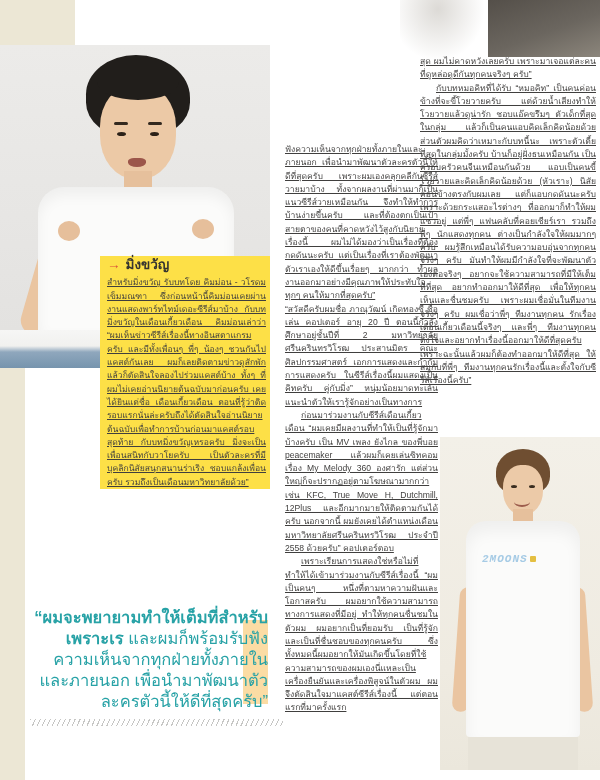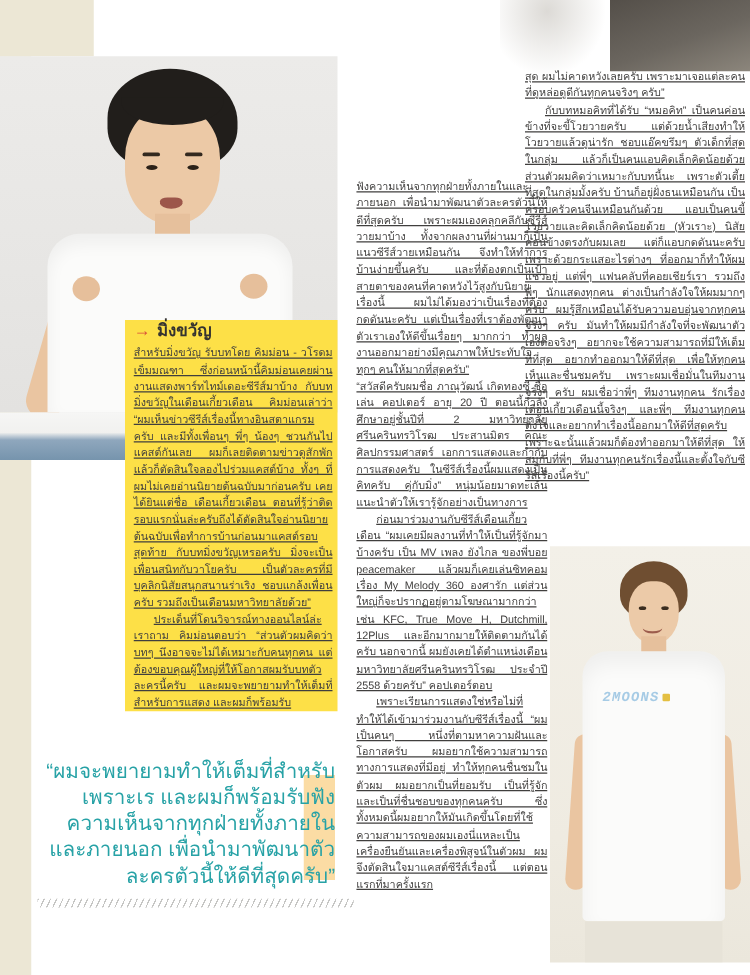--- a/index.html
+++ b/index.html
@@ -73,21 +73,21 @@
   .right-col{ left:420px; top:55px;  width:176px; height:380px; overflow:hidden; }
 
   .sec-head { font-size:13.5px; font-weight:bold; color:#353330; margin:0 0 5px 0; text-align:left; }
   .sec-head .arrow { color:#d9503a; font-weight:bold; margin-right:5px; }
   .mid-col .sec-head { margin:10px 0 6px 0; }
 
   
   .quote-hl { position:absolute; left:243px; top:620px; width:25px; height:84px; background:#fbdca4; }
   .quote { position:absolute; left:30px; top:607px; width:238px; text-align:right;
     color:#27a2a6; font-size:16.5px; line-height:21px; font-weight:400; }
-  .quote b { font-weight:normal; }
+  .quote b { font-weight:bold; }
 
   
   .squiggle { position:absolute; left:30px; top:719px; width:253px; height:7px;
     background:repeating-linear-gradient(115deg,#c6c6c4 0,#c6c6c4 1px,transparent 1px,transparent 4.5px); }
   .footer { position:absolute; left:30px; top:782px; font-size:8px; color:#6b6b6b;margin-left:36px; }
   .footer .pagenum { display:inline-block; width:26px; color:#555; }
   .footer .brand { font-weight:bold; color:#161616; font-size:9px; letter-spacing:.3px; }
   .footer .issue { color:#9a9a98; letter-spacing:.8px; margin-left:4px; }
 </style>
 </head>
@@ -120,21 +120,20 @@
     <div class="pl-fist-l"></div>
     <div class="pl-fist-r"></div>
   </div>
   <div class="photo-left-ext"></div>
 
   <div class="col caption-col">
     <div class="sec-head">
       <span class="arrow">→</span><span>มิ่งขวัญ</span>
     </div>
     <p>สำหรับมิ่งขวัญ รับบทโดย คิมม่อน - วโรดม เข็มมณฑา ซึ่งก่อนหน้านี้คิมม่อนเคยผ่านงานแสดงพาร์ทไทม์เดอะซีรีส์มาบ้าง กับบทมิ่งขวัญในเดือนเกี้ยวเดือน คิมม่อนเล่าว่า “ผมเห็นข่าวซีรีส์เรื่องนี้ทางอินสตาแกรมครับ และมีทั้งเพื่อนๆ พี่ๆ น้องๆ ชวนกันไปแคสต์กันเลย ผมก็เลยติดตามข่าวดูสักพักแล้วก็ตัดสินใจลองไปร่วมแคสต์บ้าง ทั้งๆ ที่ผมไม่เคยอ่านนิยายต้นฉบับมาก่อนครับ เคยได้ยินแต่ชื่อ เดือนเกี้ยวเดือน ตอนที่รู้ว่าติดรอบแรกนั่นล่ะครับถึงได้ตัดสินใจอ่านนิยายต้นฉบับเพื่อทำการบ้านก่อนมาแคสต์รอบสุดท้าย กับบทมิ่งขวัญเหรอครับ มิ่งจะเป็นเพื่อนสนิทกับวาโยครับ เป็นตัวละครที่มีบุคลิกนิสัยสนุกสนานร่าเริง ชอบแกล้งเพื่อนครับ รวมถึงเป็นเดือนมหาวิทยาลัยด้วย”</p>
-    <p class="indent">ประเด็นที่โดนวิจารณ์ทางออนไลน์ล่ะเราถาม คิมม่อนตอบว่า “ส่วนตัวผมคิดว่าบทๆ นึงอาจจะไม่ได้เหมาะกับคนทุกคน แต่ต้องขอบคุณผู้ใหญ่ที่ให้โอกาสผมรับบทตัวละครนี้ครับ และผมจะพยายามทำให้เต็มที่สำหรับการแสดง และผมก็พร้อมรับ</p>
   </div>
 
   <div class="col mid-col">
     <p>ฟังความเห็นจากทุกฝ่ายทั้งภายในและภายนอก เพื่อนำมาพัฒนาตัวละครตัวนี้ให้ดีที่สุดครับ เพราะผมเองคลุกคลีกับซีรีส์วายมาบ้าง ทั้งจากผลงานที่ผ่านมาก็เป็นแนวซีรีส์วายเหมือนกัน จึงทำให้ทำการบ้านง่ายขึ้นครับ และที่ต้องตกเป็นเป้าสายตาของคนที่คาดหวังไว้สูงกับนิยายเรื่องนี้ ผมไม่ได้มองว่าเป็นเรื่องที่ต้องกดดันนะครับ แต่เป็นเรื่องที่เราต้องพัฒนาตัวเราเองให้ดีขึ้นเรื่อยๆ มากกว่า ทำผลงานออกมาอย่างมีคุณภาพให้ประทับใจทุกๆ คนให้มากที่สุดครับ”</p>
     <p>“สวัสดีครับผมชื่อ ภาณุวัฒน์ เกิดทองซี ชื่อเล่น คอปเตอร์ อายุ 20 ปี ตอนนี้กำลังศึกษาอยู่ชั้นปีที่ 2 มหาวิทยาลัยศรีนครินทรวิโรฒ ประสานมิตร คณะศิลปกรรมศาสตร์ เอกการแสดงและกำกับการแสดงครับ ในซีรีส์เรื่องนี้ผมแสดงเป็นคิทครับ คู่กับมิ่ง” หนุ่มน้อยมาดทะเล้นแนะนำตัวให้เรารู้จักอย่างเป็นทางการ</p>
     <p class="indent">ก่อนมาร่วมงานกับซีรีส์เดือนเกี้ยวเดือน “ผมเคยมีผลงานที่ทำให้เป็นที่รู้จักมาบ้างครับ เป็น MV เพลง ยังไกล ของพี่บอย peacemaker แล้วผมก็เคยเล่นซิทคอมเรื่อง My Melody 360 องศารัก แต่ส่วนใหญ่ก็จะปรากฏอยู่ตามโฆษณามากกว่า เช่น KFC, True Move H, Dutchmill, 12Plus และอีกมากมายให้ติดตามกันได้ครับ นอกจากนี้ ผมยังเคยได้ตำแหน่งเดือนมหาวิทยาลัยศรีนครินทรวิโรฒ ประจำปี 2558 ด้วยครับ” คอปเตอร์ตอบ</p>
     <p class="indent">เพราะเรียนการแสดงใช่หรือไม่ที่ทำให้ได้เข้ามาร่วมงานกับซีรีส์เรื่องนี้ “ผมเป็นคนๆ หนึ่งที่ตามหาความฝันและโอกาสครับ ผมอยากใช้ความสามารถทางการแสดงที่มีอยู่ ทำให้ทุกคนชื่นชมในตัวผม ผมอยากเป็นที่ยอมรับ เป็นที่รู้จัก และเป็นที่ชื่นชอบของทุกคนครับ ซึ่งทั้งหมดนี้ผมอยากให้มันเกิดขึ้นโดยที่ใช้ความสามารถของผมเองนี่แหละเป็นเครื่องยืนยันและเครื่องพิสูจน์ในตัวผม ผมจึงตัดสินใจมาแคสต์ซีรีส์เรื่องนี้ แต่ตอนแรกที่มาครั้งแรก</p>
   </div>
 
   <div class="col right-col">

